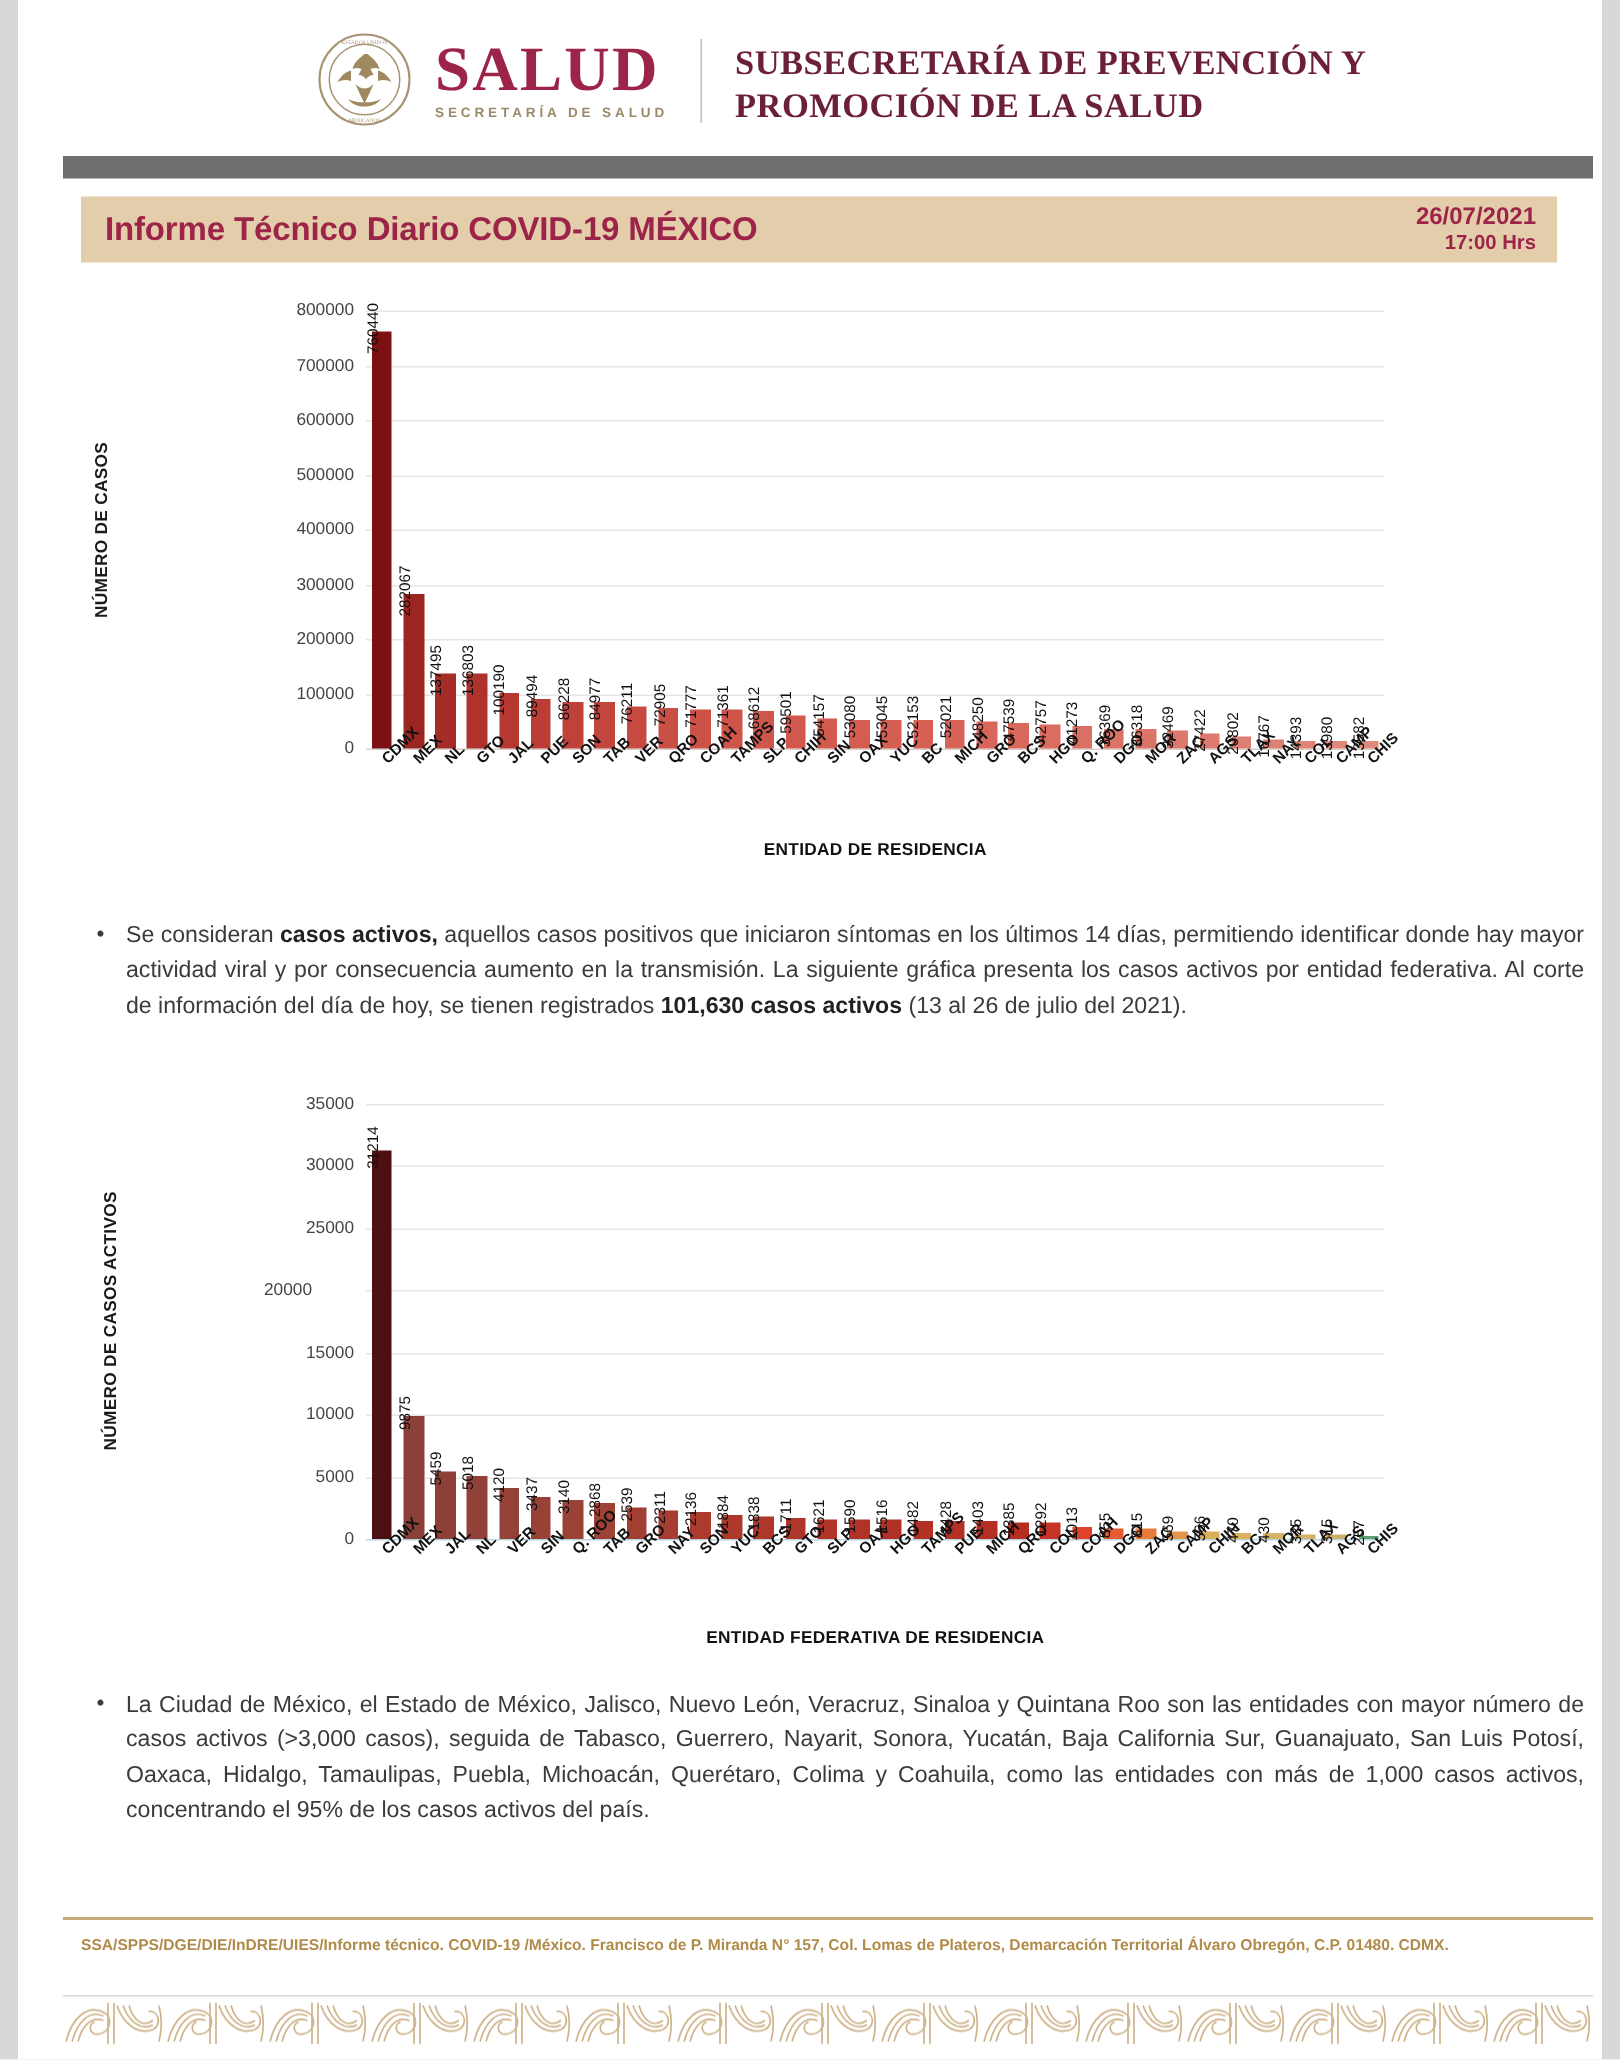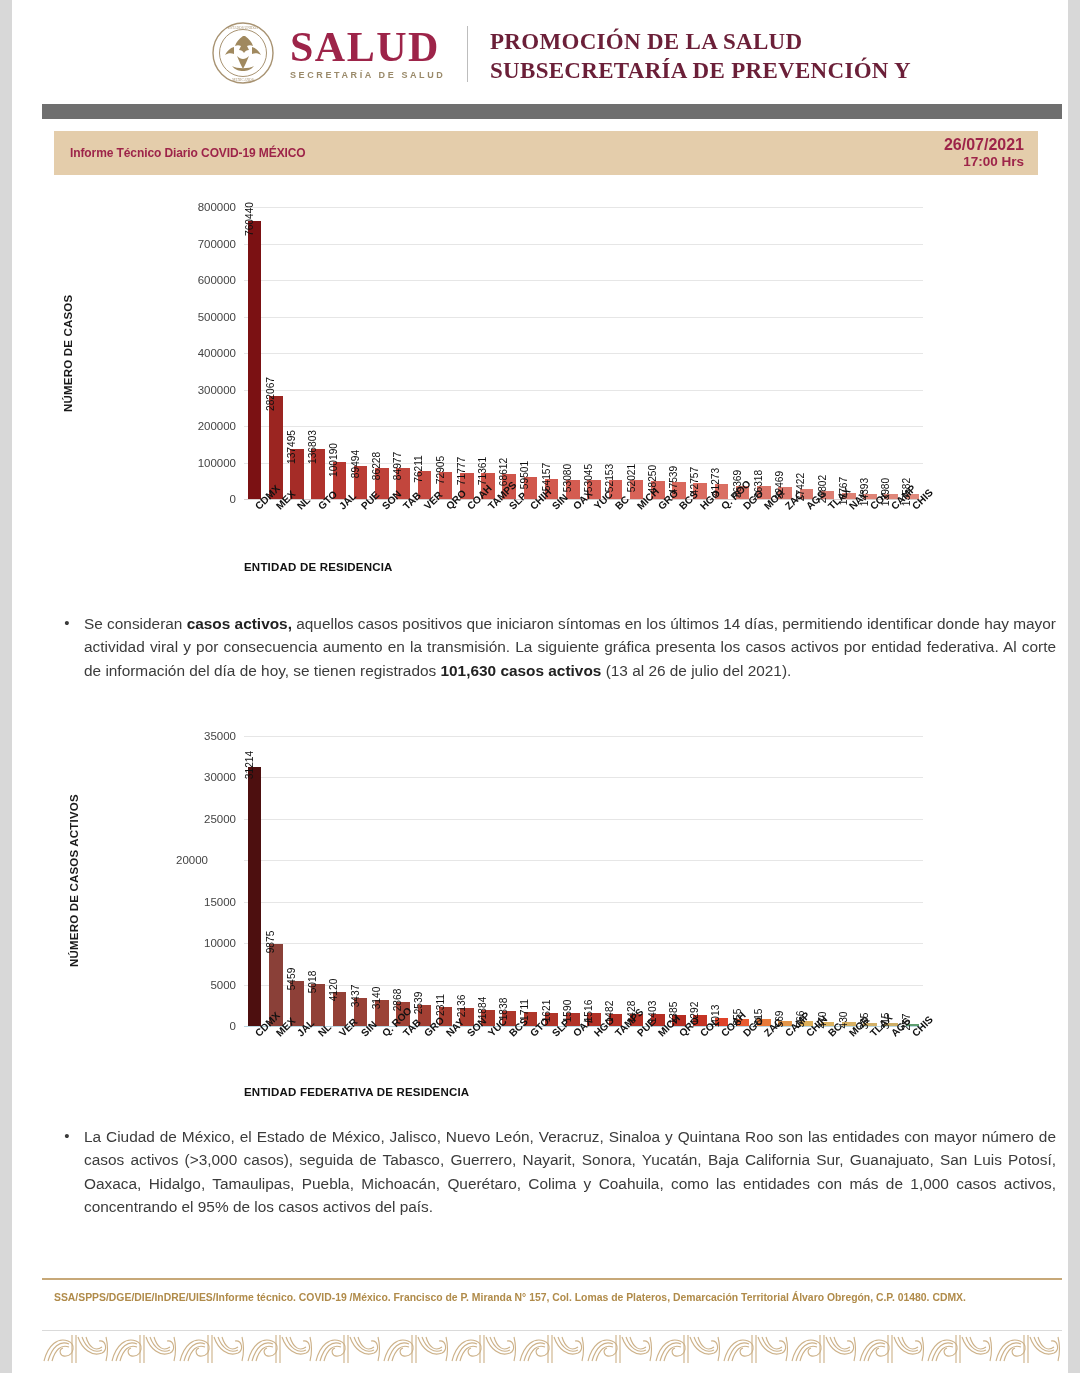--- a/index.html
+++ b/index.html
@@ -50,21 +50,21 @@
   }
 
   
   .titlebar {
     position:absolute; left:42px; top:131px; width:984px; height:44px;
     background:#e4cdab;
     display:flex; align-items:center; justify-content:space-between;
     padding:0 14px 0 16px;
   }
   .titlebar .t-left {
-    font-size:12px; font-weight:700; color:#9d2449; letter-spacing:-.1px;
+    font-size:22px; font-weight:700; color:#9d2449; letter-spacing:-.1px;
   }
   .titlebar .t-right { text-align:right; color:#9d2449; line-height:1.12; }
   .titlebar .t-date { font-size:16px; font-weight:700; }
   .titlebar .t-hrs  { font-size:13.5px; font-weight:700; }
 
   
   .chart-block { position:absolute; }
   .ytitle {
     position:absolute;
     writing-mode:vertical-rl; transform:rotate(180deg);
@@ -94,21 +94,21 @@
     margin-bottom:2px;
   }
   .xlabels { position:absolute; }
   .xlab {
     position:absolute; top:0;
     font-size:10.2px; font-weight:700; color:#111;
     white-space:nowrap; transform-origin:left top;
     transform:rotate(-45deg);
   }
   .xtitle {
-    position:absolute; 
+    position:absolute; text-align:center;
     font-size:11.5px; font-weight:700; color:#111; letter-spacing:.2px;
   }
 
   
   .bullet {
     position:absolute; display:flex; gap:10px;
     font-size:15.4px; line-height:1.52; color:#3b3b3b;
   }
   .bullet .dot {
     flex:0 0 auto; width:14px; text-align:center;
@@ -160,22 +160,22 @@
           </g>
         </svg>
       </div>
       <div class="salud-block">
         <div class="salud-word">SALUD</div>
         <div class="salud-sub">SECRETARÍA DE SALUD</div>
       </div>
     </div>
     <div class="divider-v"></div>
     <div class="subsec">
+      <div>SUBSECRETARÍA DE PREVENCIÓN Y</div>
       <div>PROMOCIÓN DE LA SALUD</div>
-      <div>SUBSECRETARÍA DE PREVENCIÓN Y</div>
     </div>
   </div>
   <div class="grey-bar"></div>
 
   <div class="titlebar">
     <div class="t-left">Informe Técnico Diario COVID-19 MÉXICO</div>
     <div class="t-right">
       <div class="t-date">26/07/2021</div>
       <div class="t-hrs">17:00 Hrs</div>
     </div>

